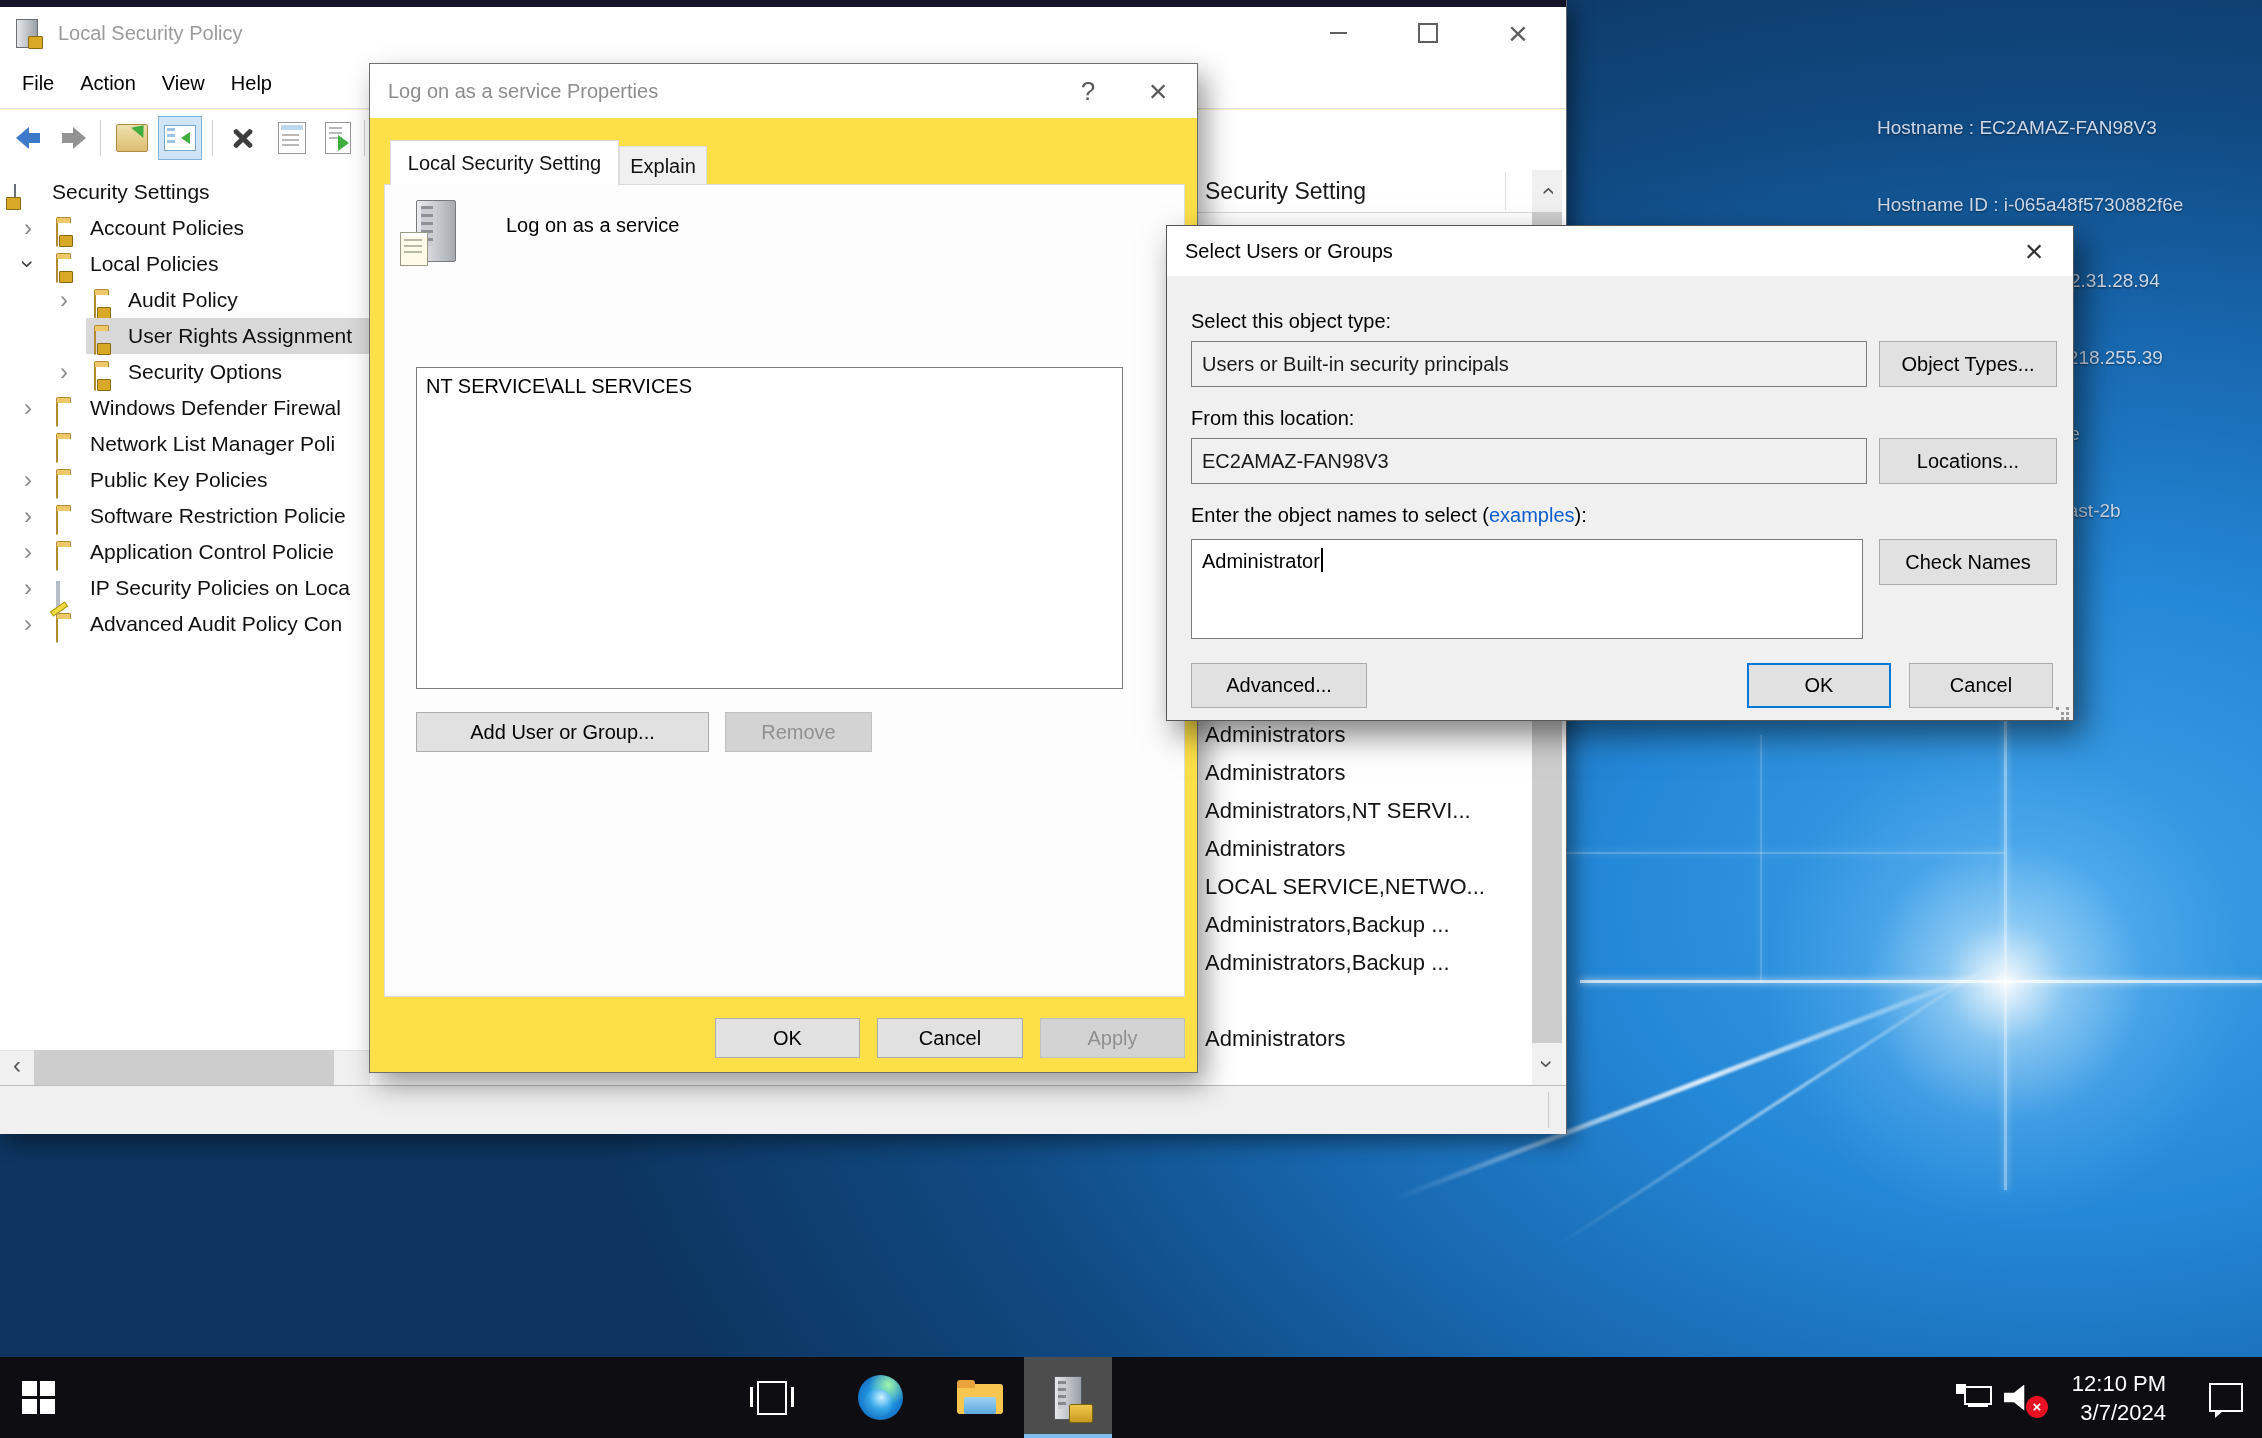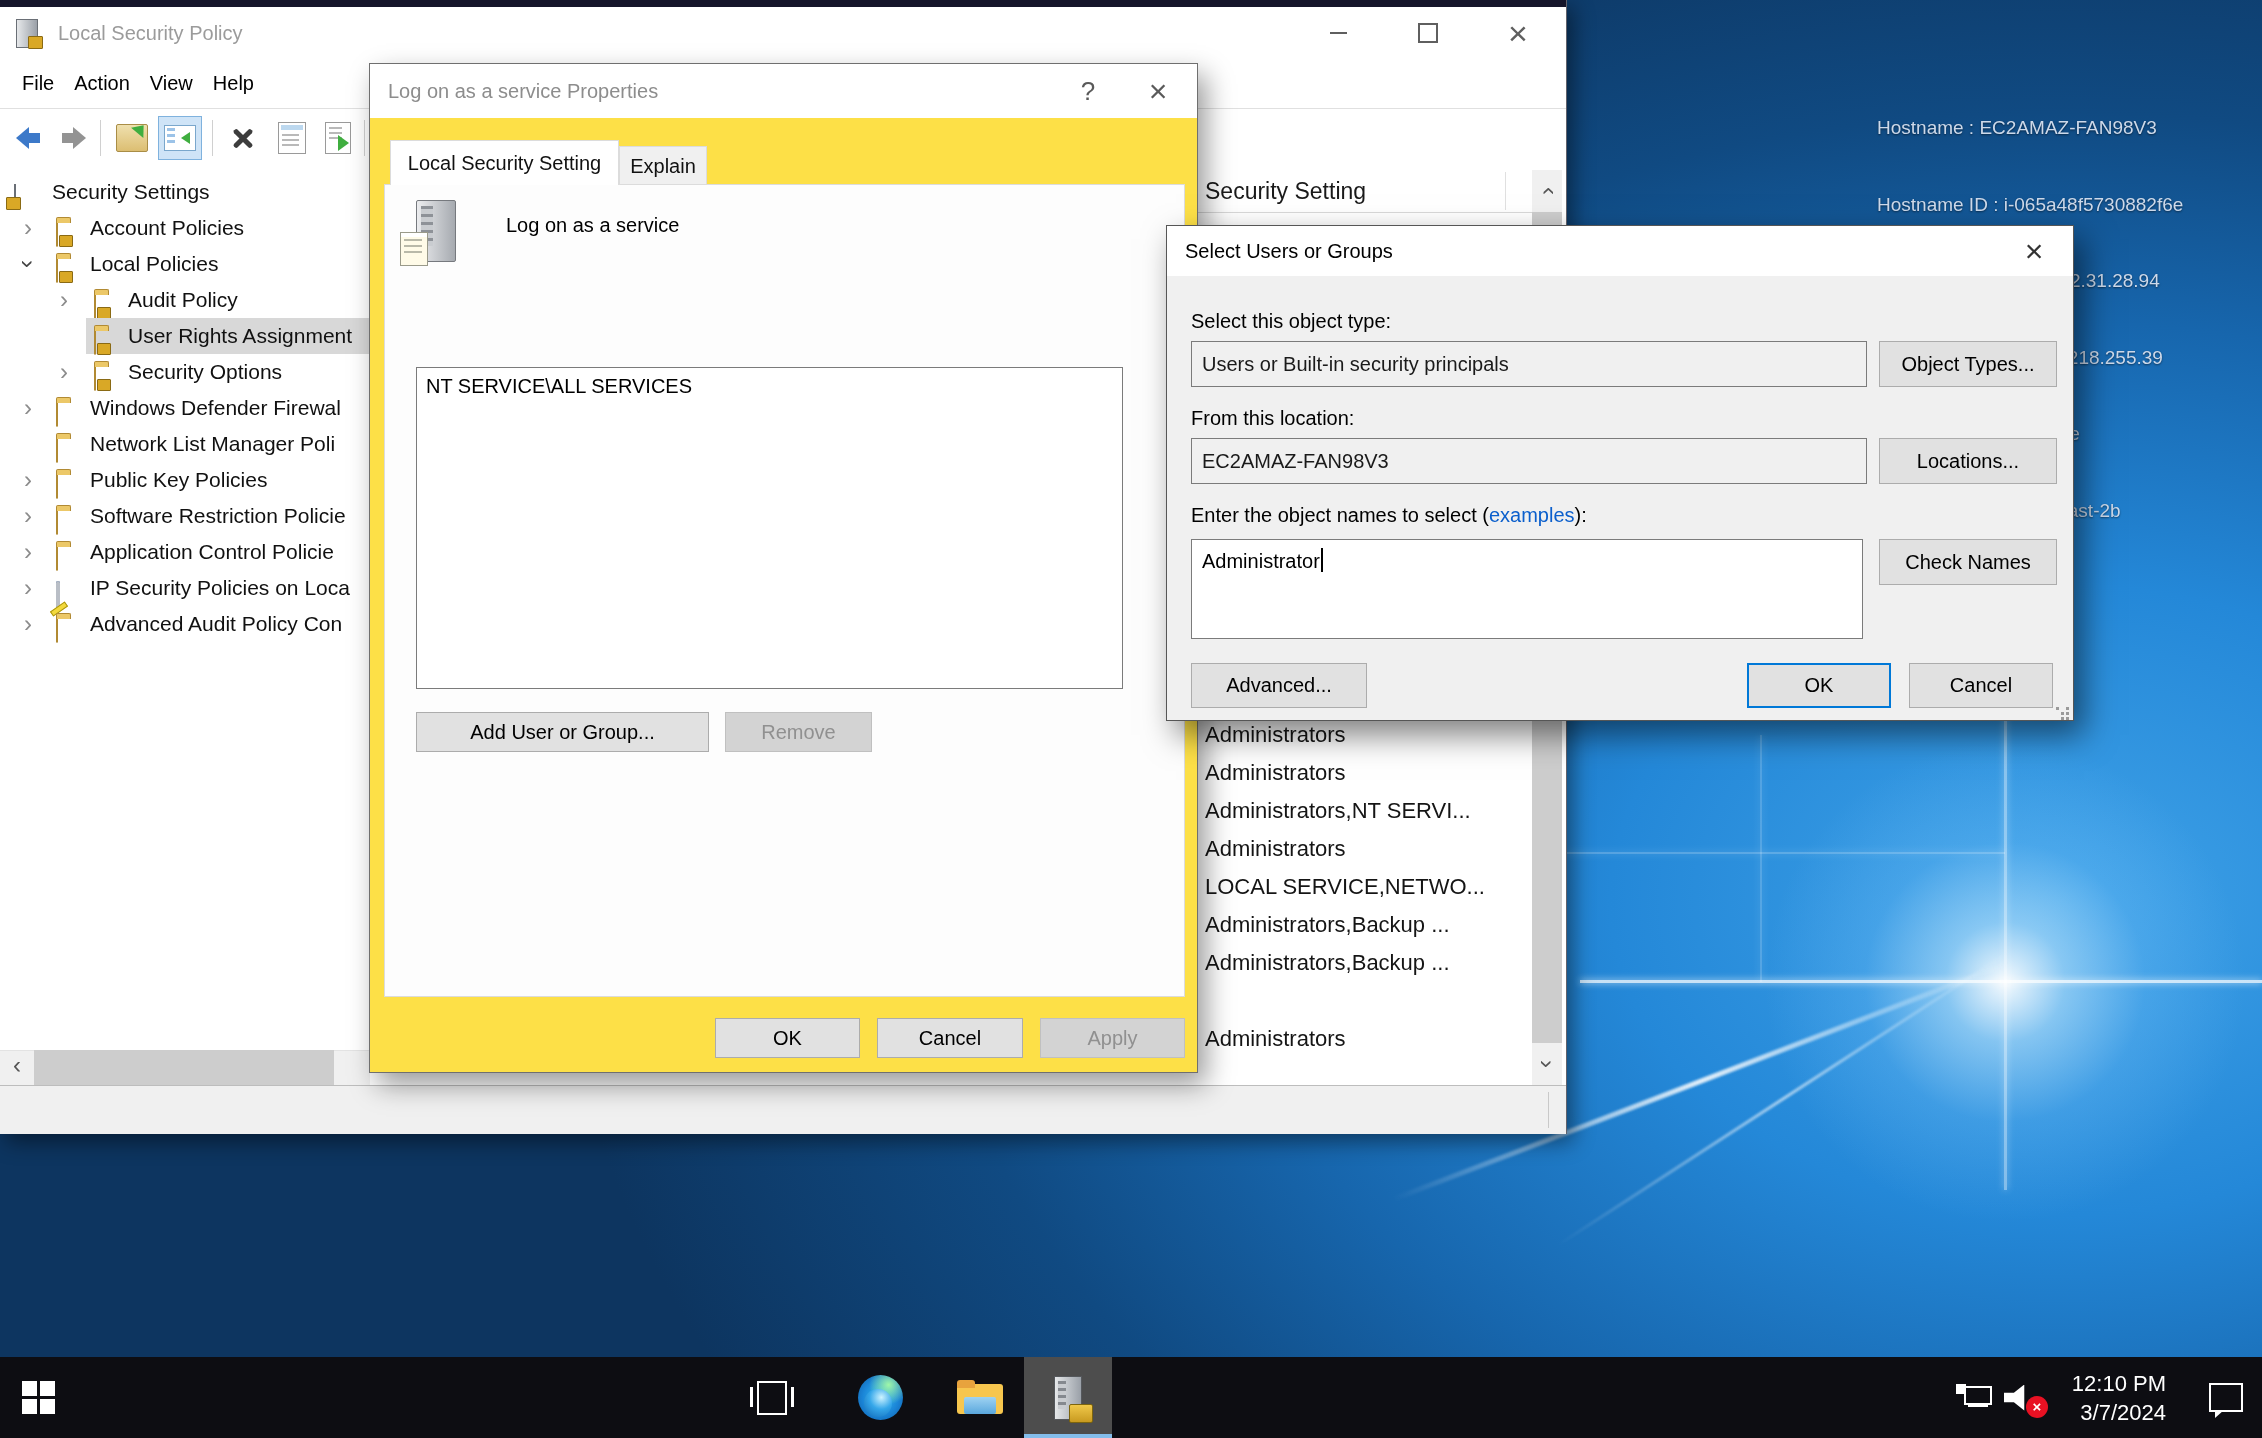--- a/index.html
+++ b/index.html
@@ -20,31 +20,31 @@
   .btn.default{border:2px solid #0078d7}
   .btn.disabled{background:#d3d3d3;border-color:#c0c0c0;color:#909090}
   .field{background:#f0f0f0;border:1px solid #7b7b7b;box-sizing:border-box;font-size:20px;color:#1a1a1a;
          display:flex;align-items:center;padding-left:10px;white-space:nowrap;overflow:hidden}
   .chev{display:inline-block;font-size:24px;color:#8c8c8c;line-height:1}
   .chev.exp{transform:rotate(90deg);color:#444}
   .chev.up{transform:rotate(-90deg);color:#555}
   .chev.dn{transform:rotate(90deg);color:#555}
   .chev.lt{transform:rotate(180deg);color:#555}
   
-  #lsp{left:0;top:0;width:1566px;height:1133px;background:#ffffff;border-right:1px solid #62626b;
+  #lsp{left:0;top:0;width:1566px;height:1133px;background:#fef9c3;border-right:1px solid #62626b;
        border-bottom:1px solid #62626b;box-shadow:6px 8px 20px rgba(0,0,0,.45)}
   #lsp-topedge{left:0;top:0;width:1566px;height:7px;background:#15152a}
   #lsp-title{left:0;top:7px;width:1566px;height:52px;background:#fff;display:flex;align-items:center}
   #lsp-title .t{margin-left:58px;font-size:20px;color:#9b9b9b}
   .capbtn{position:absolute;top:7px;width:66px;height:52px;display:flex;align-items:center;justify-content:center;color:#5f5f5f}
   .capbtn .bar{width:17px;height:2px;background:#5f5f5f}
   .capbtn .box{width:16px;height:16px;border:2px solid #5f5f5f}
   .capbtn .x{font-size:34px;line-height:1}
   #menubar{left:0;top:59px;width:1566px;height:50px;background:#fff;border-bottom:1px solid #e0e0e0;
-           display:flex;align-items:center;gap:20px;padding-left:22px;box-sizing:border-box}
+           display:flex;align-items:center;gap:26px;padding-left:22px;box-sizing:border-box}
   #menubar span{font-size:20px;color:#000}
   #toolbar{left:0;top:110px;width:1566px;height:58px;background:#fff;border-bottom:1px solid #dcdcdc}
   .tool{position:absolute;top:6px;width:44px;height:44px;display:flex;align-items:center;justify-content:center}
   .tsep{position:absolute;top:10px;width:1px;height:36px;background:#d0d0d0}
   .arrow{display:flex;align-items:center}
   .arrow .head{width:0;height:0;border:11px solid transparent}
   .arrow .tail{width:11px;height:10px}
   .arrow.back .head{border-right:13px solid #3c79c9;border-left:none}
   .arrow.back .tail{background:#3c79c9}
   .arrow.fwd .tail{background:#939393}

